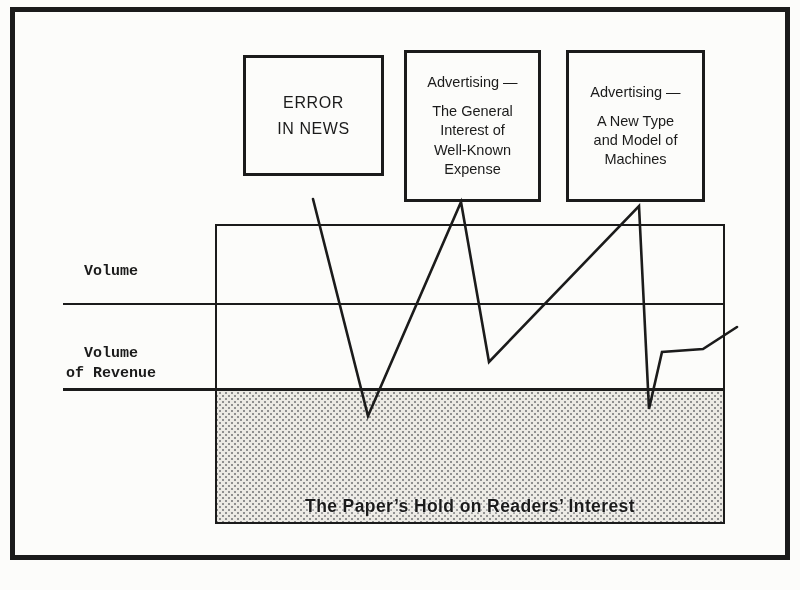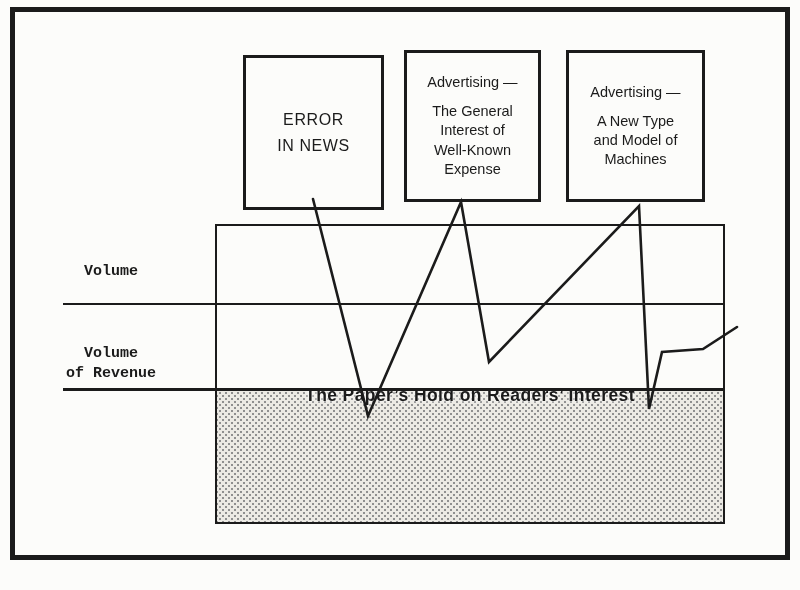--- a/index.html
+++ b/index.html
@@ -22,21 +22,21 @@
   .callout {
     position: absolute;
     border: 3px solid var(--ink, #1b1b1b);
     background: var(--paper, #fcfcfa);
     display: flex; flex-direction: column;
     justify-content: center; align-items: center;
     text-align: center; font-weight: normal;
     z-index: 3;
   }
   .callout .line { display: block; }
-  .box1 { left: 243px; top: 55px; width: 141px; height: 155px; font-size: 16px; line-height: 1.6; letter-spacing: .6px; }
+  .box1 { left: 243px; top: 55px; width: 141px; height: 121px; font-size: 16px; line-height: 1.6; letter-spacing: .6px; }
   .box2 { left: 404px; top: 50px; width: 137px; height: 152px; font-size: 14.5px; line-height: 1.32; }
   .box3 { left: 566px; top: 50px; width: 139px; height: 152px; font-size: 14.5px; line-height: 1.32; }
   .callout .head { margin-bottom: 10px; }
   .chart-rect {
     position: absolute;
     left: 215px; top: 224px; width: 510px; height: 300px;
     border: 2.5px solid var(--ink, #1b1b1b);
     z-index: 1;
   }
   .hline {
@@ -54,21 +54,21 @@
   .level-label.revenue { top: 344px; }
   .level-label span { display: block; font-family: Liberation Mono, monospace; }
   .shaded {
     position: absolute; left: 217px; top: 390px; width: 506px; height: 132px;
     background-color: var(--shade-bg, #eceae4);
     background-image:
       radial-gradient(var(--stipple-dot, #8f8f8f) 1px, transparent 1.45px),
       radial-gradient(var(--stipple-dot, #8f8f8f) 1px, transparent 1.45px);
     background-size: 6px 6px, 6px 6px;
     background-position: 0 0, 3px 3px;
-    display: flex; align-items: flex-start; justify-content: center;
+    display: flex; align-items: flex-end; justify-content: center;
     z-index: 1;
   }
   .shaded-label {
     font-weight: bold; font-size: 17.5px; letter-spacing: .4px;
     color: var(--ink, #1b1b1b);
     transform: translateY(-5px);
     text-shadow: 0 0 3px rgba(255,255,255,.95), 0 0 6px rgba(255,255,255,.85);
   }
   .overlay {
     position: absolute; left: 0; top: 0; width: 800px; height: 590px;

